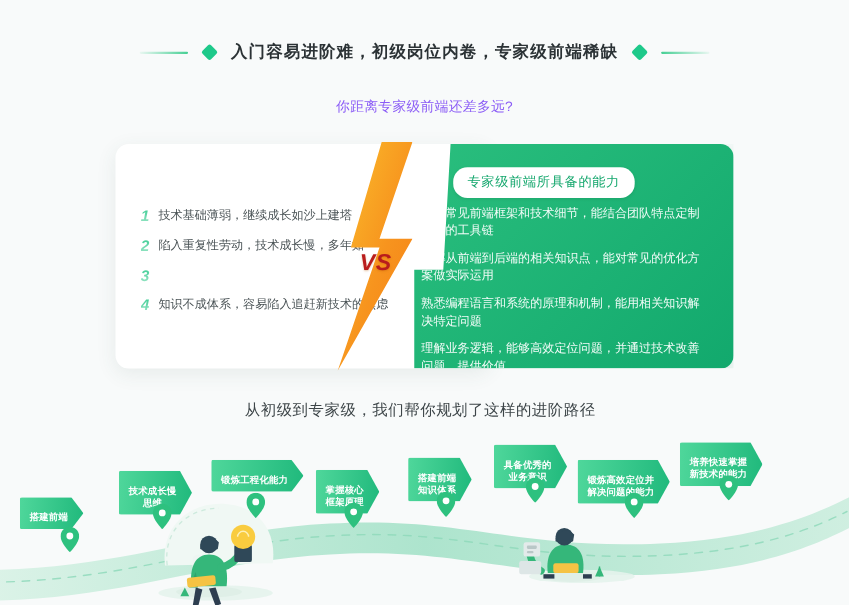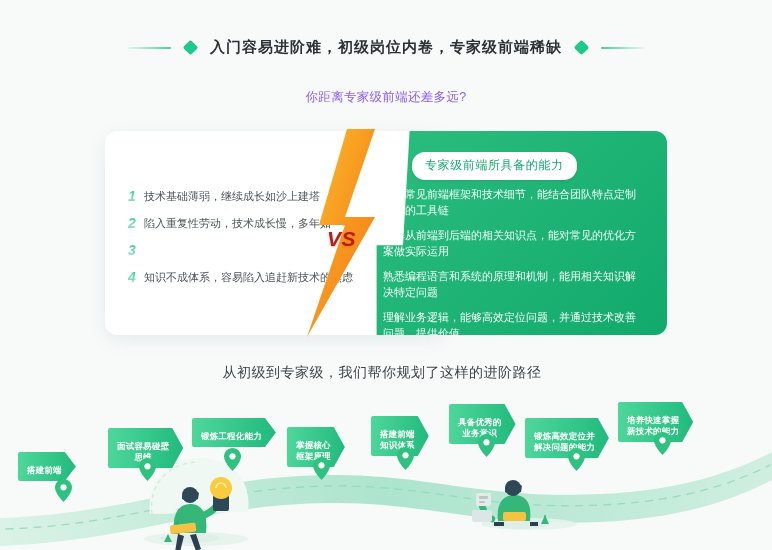--- a/index.html
+++ b/index.html
@@ -253,21 +253,21 @@
       <rect x="479" y="100" width="9" height="3" rx="1" fill="#b9c7c7"></rect>
       <rect x="479" y="105" width="6" height="2" rx="1" fill="#b9c7c7"></rect>
       <rect x="472" y="114" width="20" height="12" rx="2" fill="#dde6e6"></rect>
       <path d="M494 126 l10 0 l0 4 l-10 0 z" fill="#2d3e50"></path>
       <path d="M530 126 l8 0 l0 4 l-8 0 z" fill="#2d3e50"></path>
       <path d="M541 128 l4-9 l4 9 z" fill="#35b77a"></path>
       <path d="M545 119 l0 9" stroke="#35b77a" stroke-width="1.3"></path>
     </svg>
 
     <div class="tag" style="left:18px;  top:56px;">搭建前端</div>
-    <div class="tag" style="left:108px; top:32px;">面试容易碰壁
+    <div class="tag" style="left:108px; top:32px;">技术成长慢
 思维</div>
     <div class="tag" style="left:192px; top:22px;">锻炼工程化能力</div>
     <div class="tag" style="left:287px; top:31px;">掌握核心
 框架原理</div>
     <div class="tag" style="left:371px; top:20px;">搭建前端
 知识体系</div>
     <div class="tag" style="left:449px; top:8px;">具备优秀的
 业务意识</div>
     <div class="tag" style="left:525px; top:22px;">锻炼高效定位并
 解决问题的能力</div>

